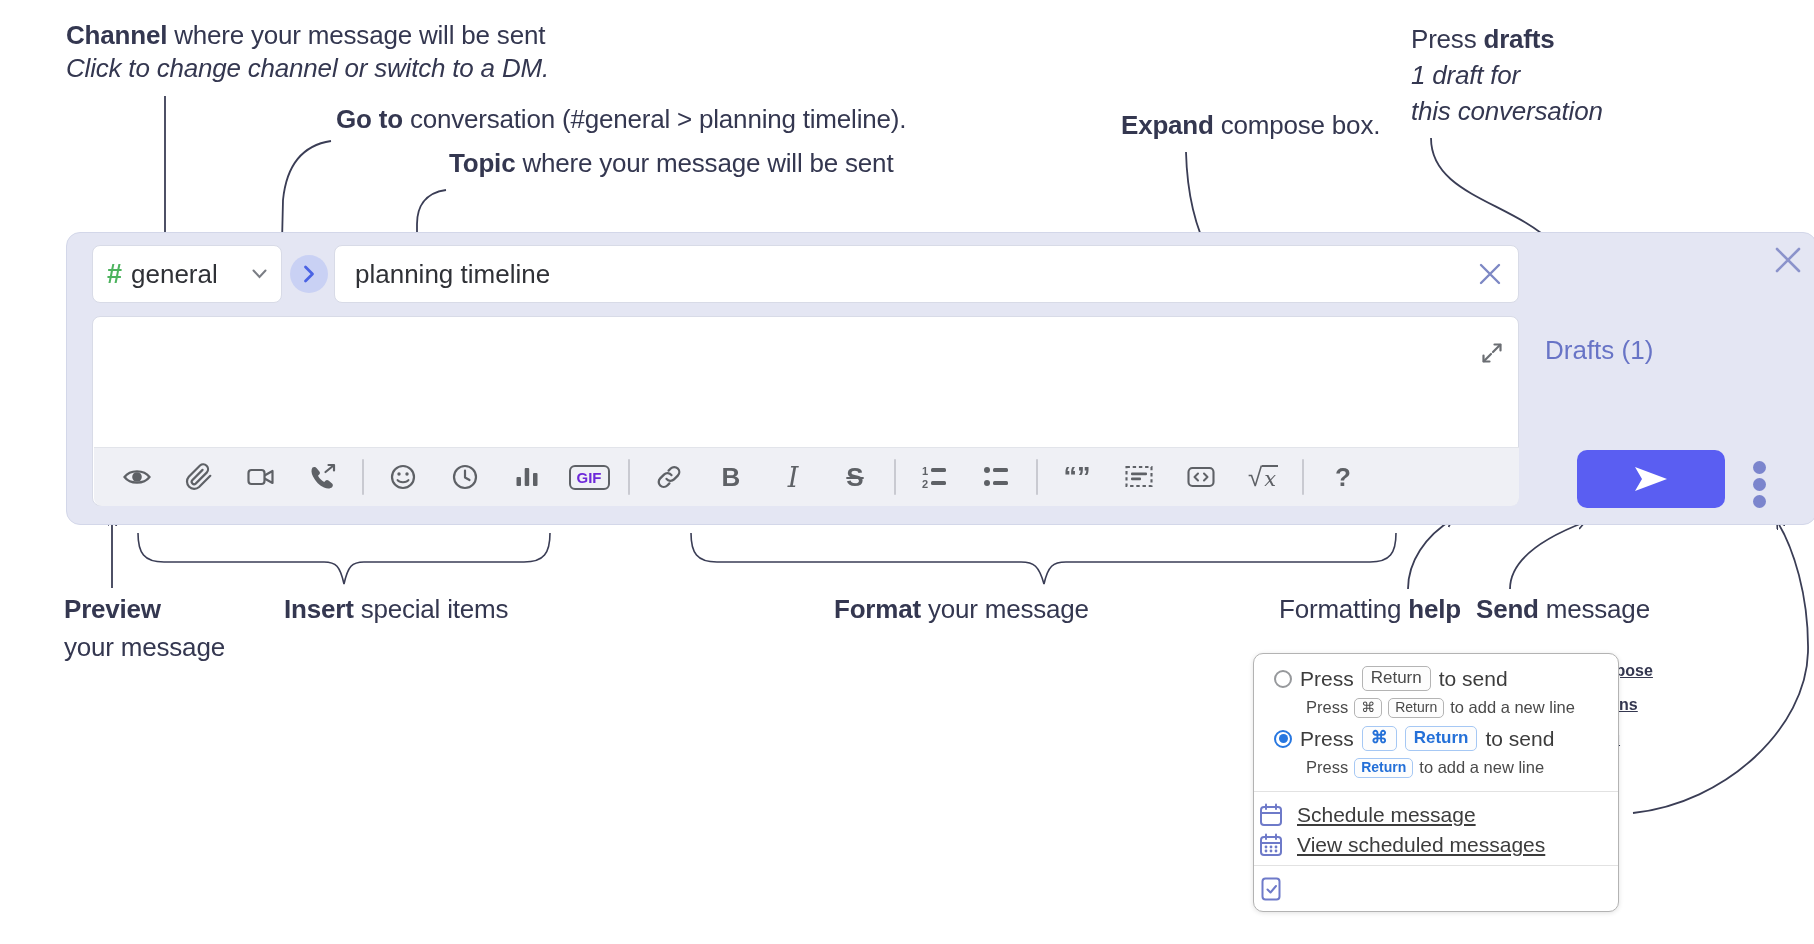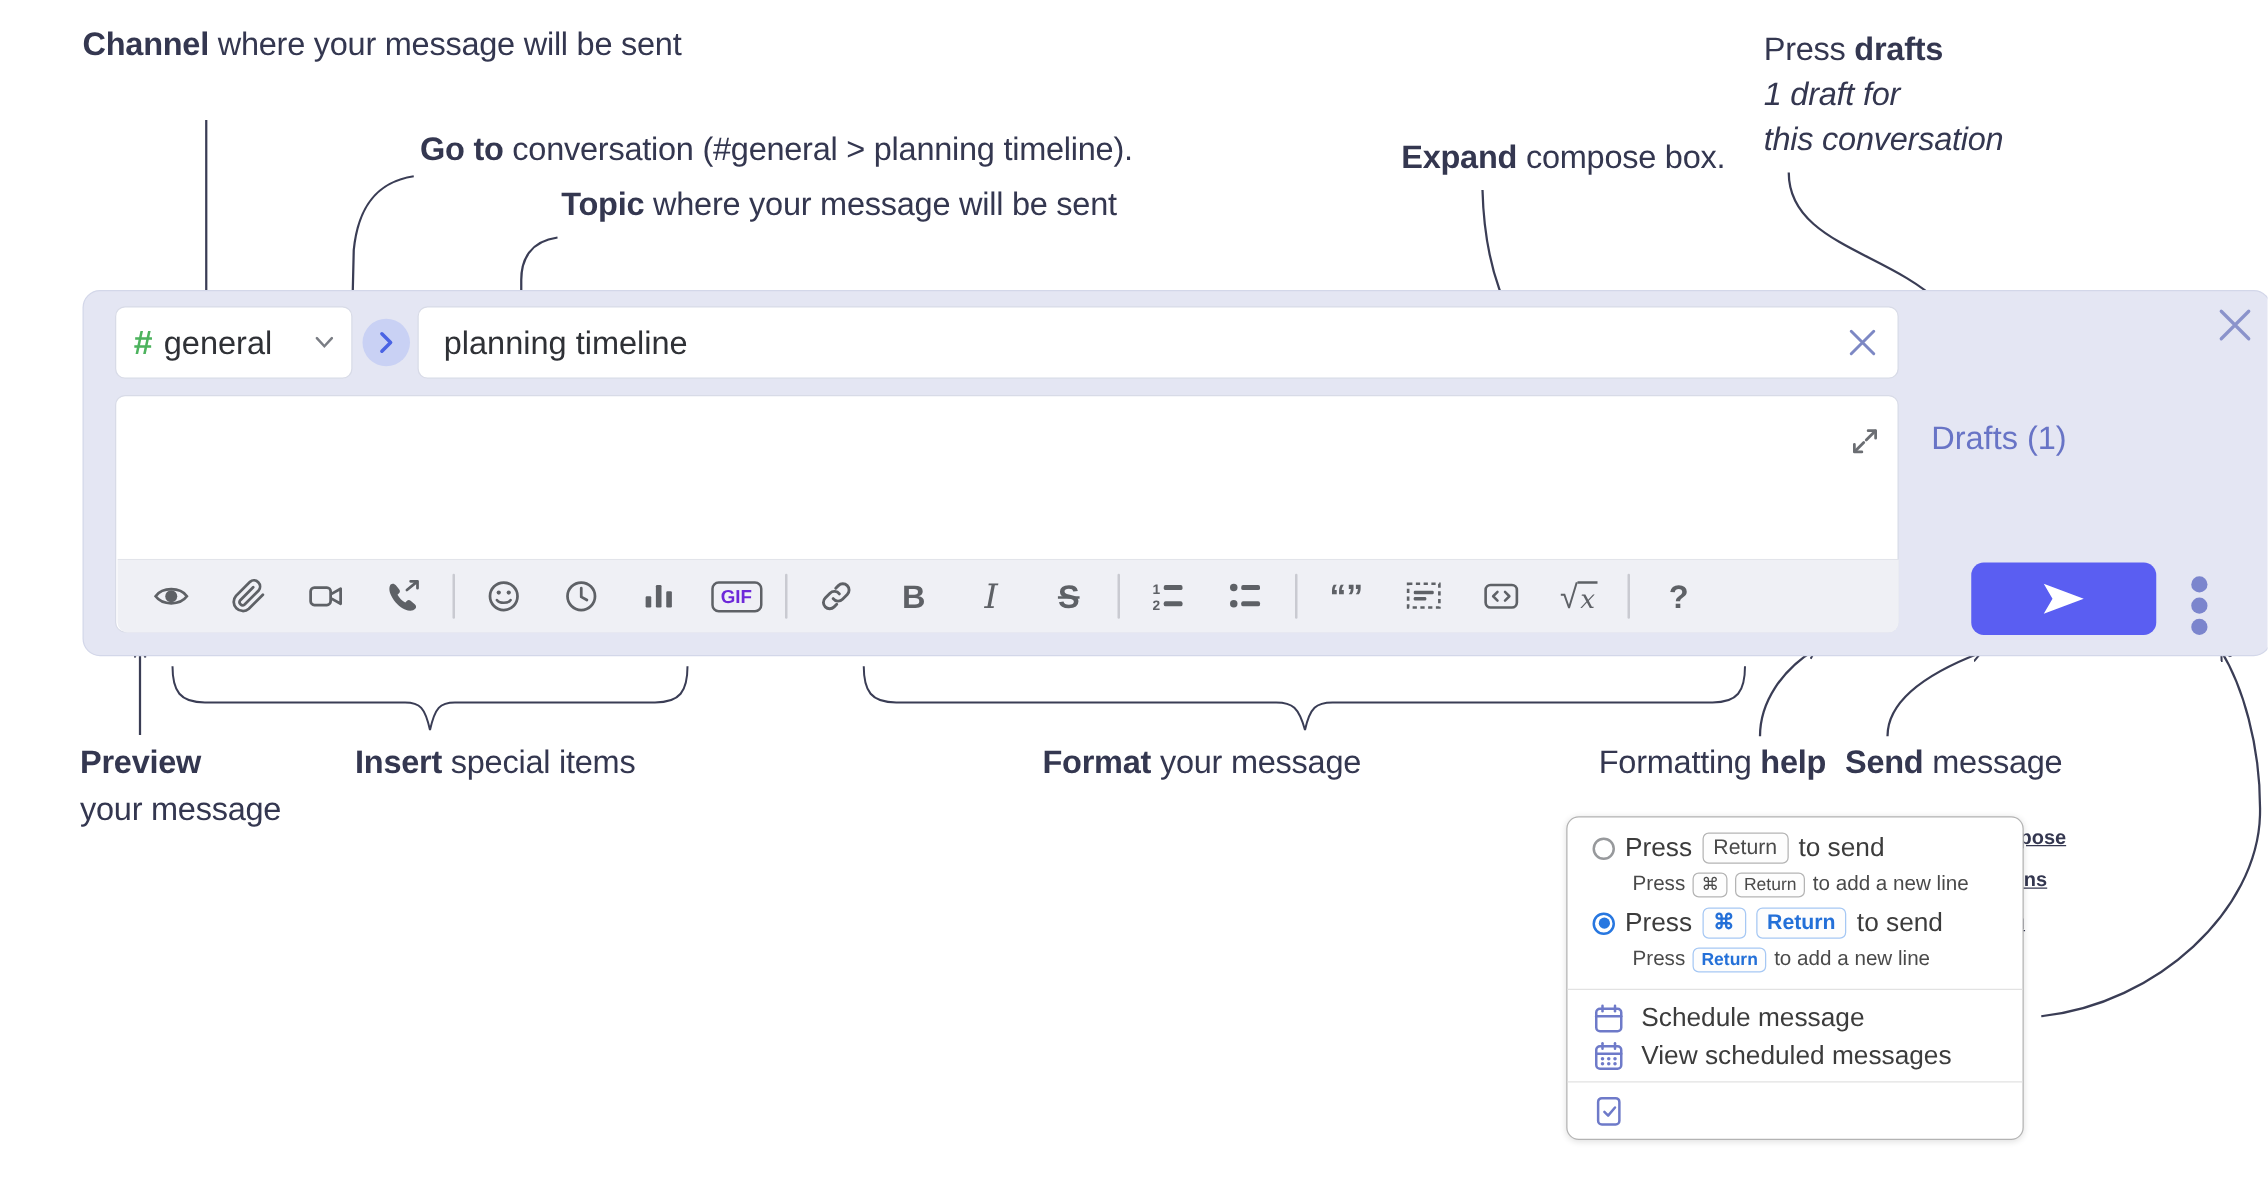--- a/index.html
+++ b/index.html
@@ -48,29 +48,30 @@
   .mrow{position:absolute;left:20px;display:flex;align-items:center;gap:8px;font-size:21px;color:#3c3c3c;white-space:nowrap;}
   .msub{position:absolute;left:52px;display:flex;align-items:center;gap:6px;font-size:16.5px;color:#4a4a4a;white-space:nowrap;}
   .kbd{display:inline-block;border:1.5px solid #b4b4b4;border-radius:5px;background:#fdfdfd;color:#4a4a4a;
        font-size:17px;padding:1px 8px 2px;line-height:1.2;}
   .msub .kbd{font-size:14px;padding:0 6px 1px;}
   .kbd.blue{border-color:#a6c8f4;color:#2470d8;font-weight:bold;}
   .radio{width:18px;height:18px;border:2px solid #97999c;border-radius:50%;box-sizing:border-box;flex:none;}
   .radio.sel{border-color:#2777e0;display:flex;align-items:center;justify-content:center;}
   .radio.sel::after{content:"";width:9px;height:9px;border-radius:50%;background:#2777e0;}
   .mdiv{position:absolute;left:0;right:0;height:1px;background:#e2e2e2;}
-  .mitem{position:absolute;left:20px;display:flex;align-items:center;gap:13px;font-size:21px;color:#3c3c3c;white-space:nowrap;}
+  .mitem{position:absolute;left:4px;display:flex;align-items:center;gap:13px;font-size:21px;color:#3c3c3c;white-space:nowrap;text-decoration:underline;}
   .co-line{position:absolute;left:1544px;font-size:16px;font-weight:bold;color:#343750;text-decoration:underline;}
 </style>
 </head>
 <body>
 
 <div id="canvas">
 
   <div class="ann" style="left:30px;top:20px"><b>Channel</b><span> where your message will be sent</span></div>
+  <div class="ann it" style="left:30px;top:53px"><span>Click to change channel or switch to a DM.</span></div>
 
   <div class="ann" style="left:300px;top:104px"><b>Go to</b><span> conversation (#general &gt; planning timeline).</span></div>
 
   <div class="ann" style="left:413px;top:148px"><b>Topic</b><span> where your message will be sent</span></div>
 
   <div class="ann" style="left:1085px;top:110px"><b>Expand</b><span> compose box.</span></div>
 
   <div class="ann" style="left:1375px;top:24px"><span>Press </span><b>drafts</b></div>
   <div class="ann it" style="left:1375px;top:60px"><span>1 draft for</span></div>
   <div class="ann it" style="left:1375px;top:96px"><span>this conversation</span></div>

